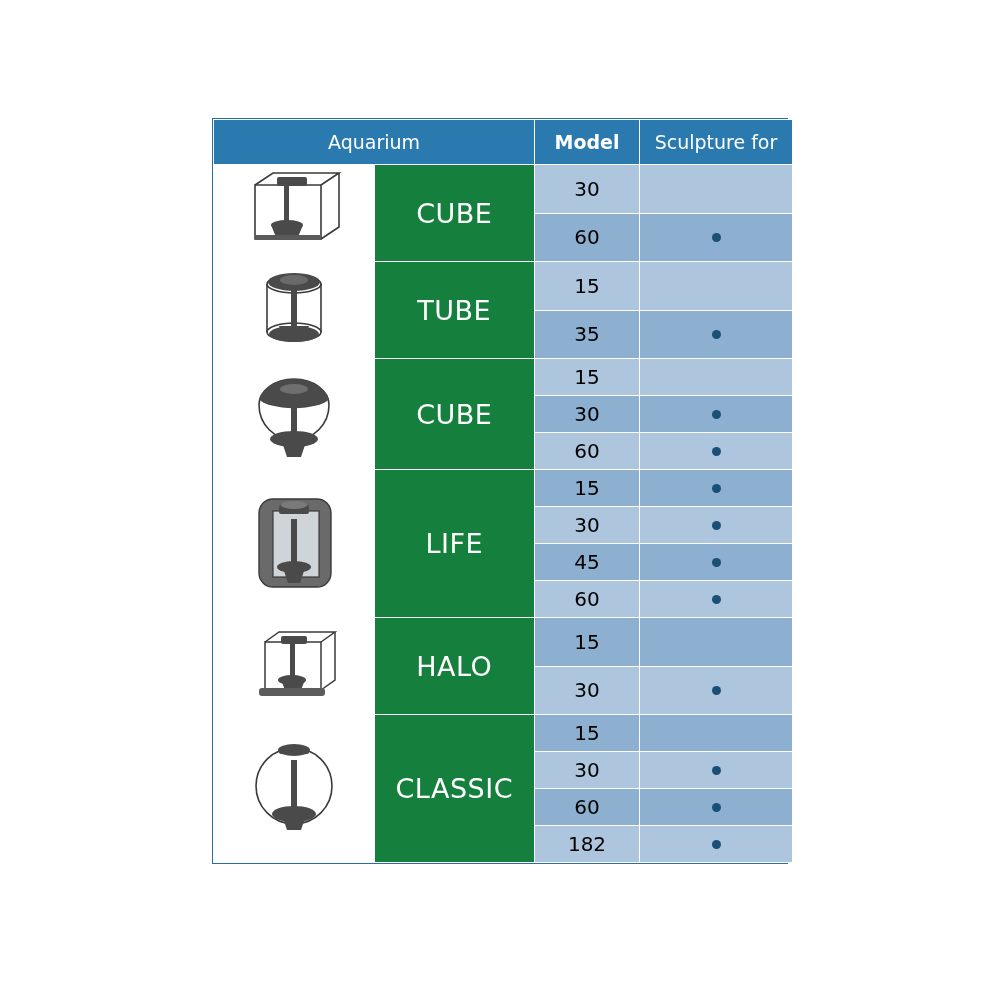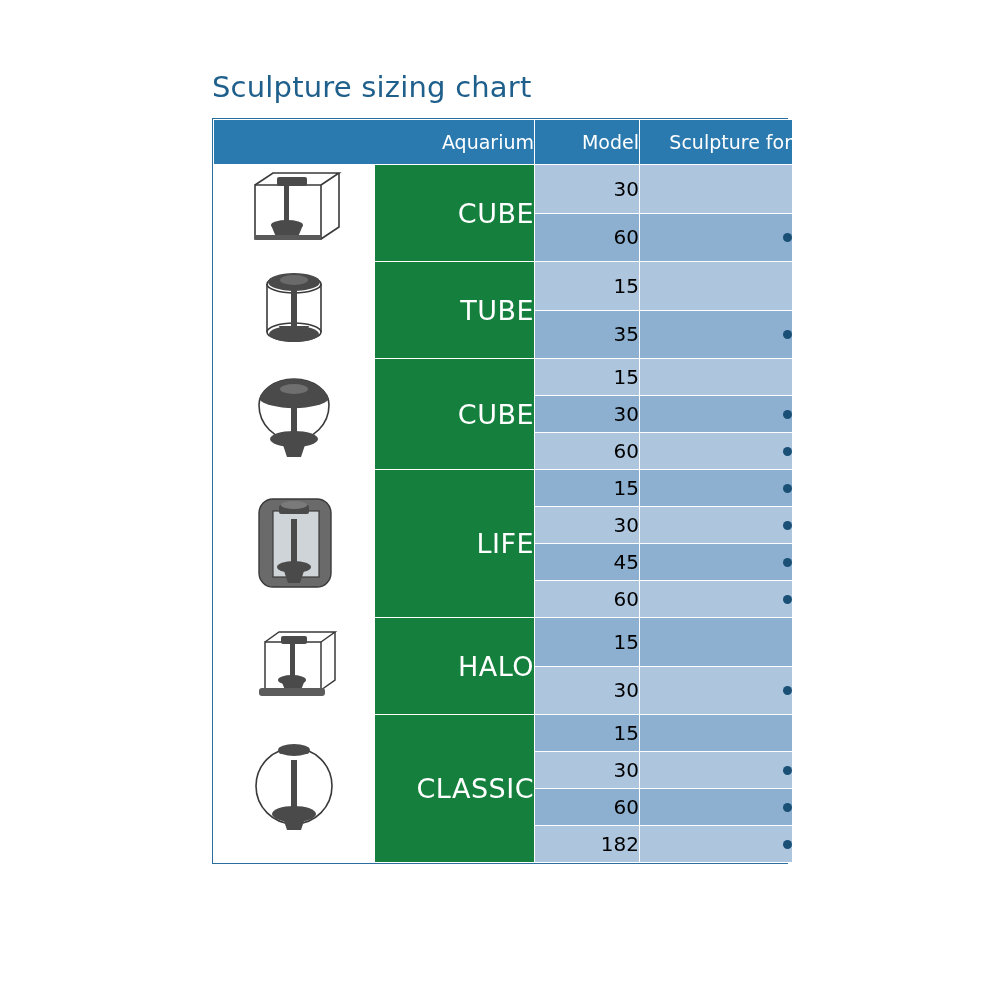--- a/index.html
+++ b/index.html
@@ -40,36 +40,36 @@
 
   table.chart {
     border-collapse: collapse;
     width: 100%;
     table-layout: fixed;
   }
 
   table.chart td, table.chart th {
     border: 1px solid #ffffff;
     padding: 0;
-    text-align: right;
+    text-align: center;
     vertical-align: middle;
   }
 
   
   thead th {
     background: #2a7ab0;
     color: #ffffff;
     font-weight: 400;
     font-size: 19px;
     height: 44px;
     font-family: "DejaVu Sans", sans-serif;
     border: 1px solid #ffffff;
   }
   thead th.hdr-aquarium { width: 320px; }
-  thead th.hdr-model { width: 104px; }
+  thead th.hdr-model { width: 104px; font-weight: bold; }
   thead th.hdr-suitable { width: 152px; }
 
   
   td.img-cell {
     background: #ffffff;
     width: 180px;
     border-left: 1px solid #2a6f9e;
     border-right: 1px solid #ffffff;
     border-top: 1px solid #ffffff;
     border-bottom: 1px solid #ffffff;
@@ -115,21 +115,20 @@
     justify-content: center;
   }
 
   svg { display: block; }
 </style>
 </head>
 <body>
 
 <div id="page">
 
-  <div id="title">Sculpture sizing chart</div>
 
   <div id="table">
     <table class="chart">
       <thead>
         <tr>
           <th class="hdr-aquarium" colspan="2">Aquarium</th>
           <th class="hdr-model">Model</th>
           <th class="hdr-suitable">Sculpture for</th>
         </tr>
       </thead>

